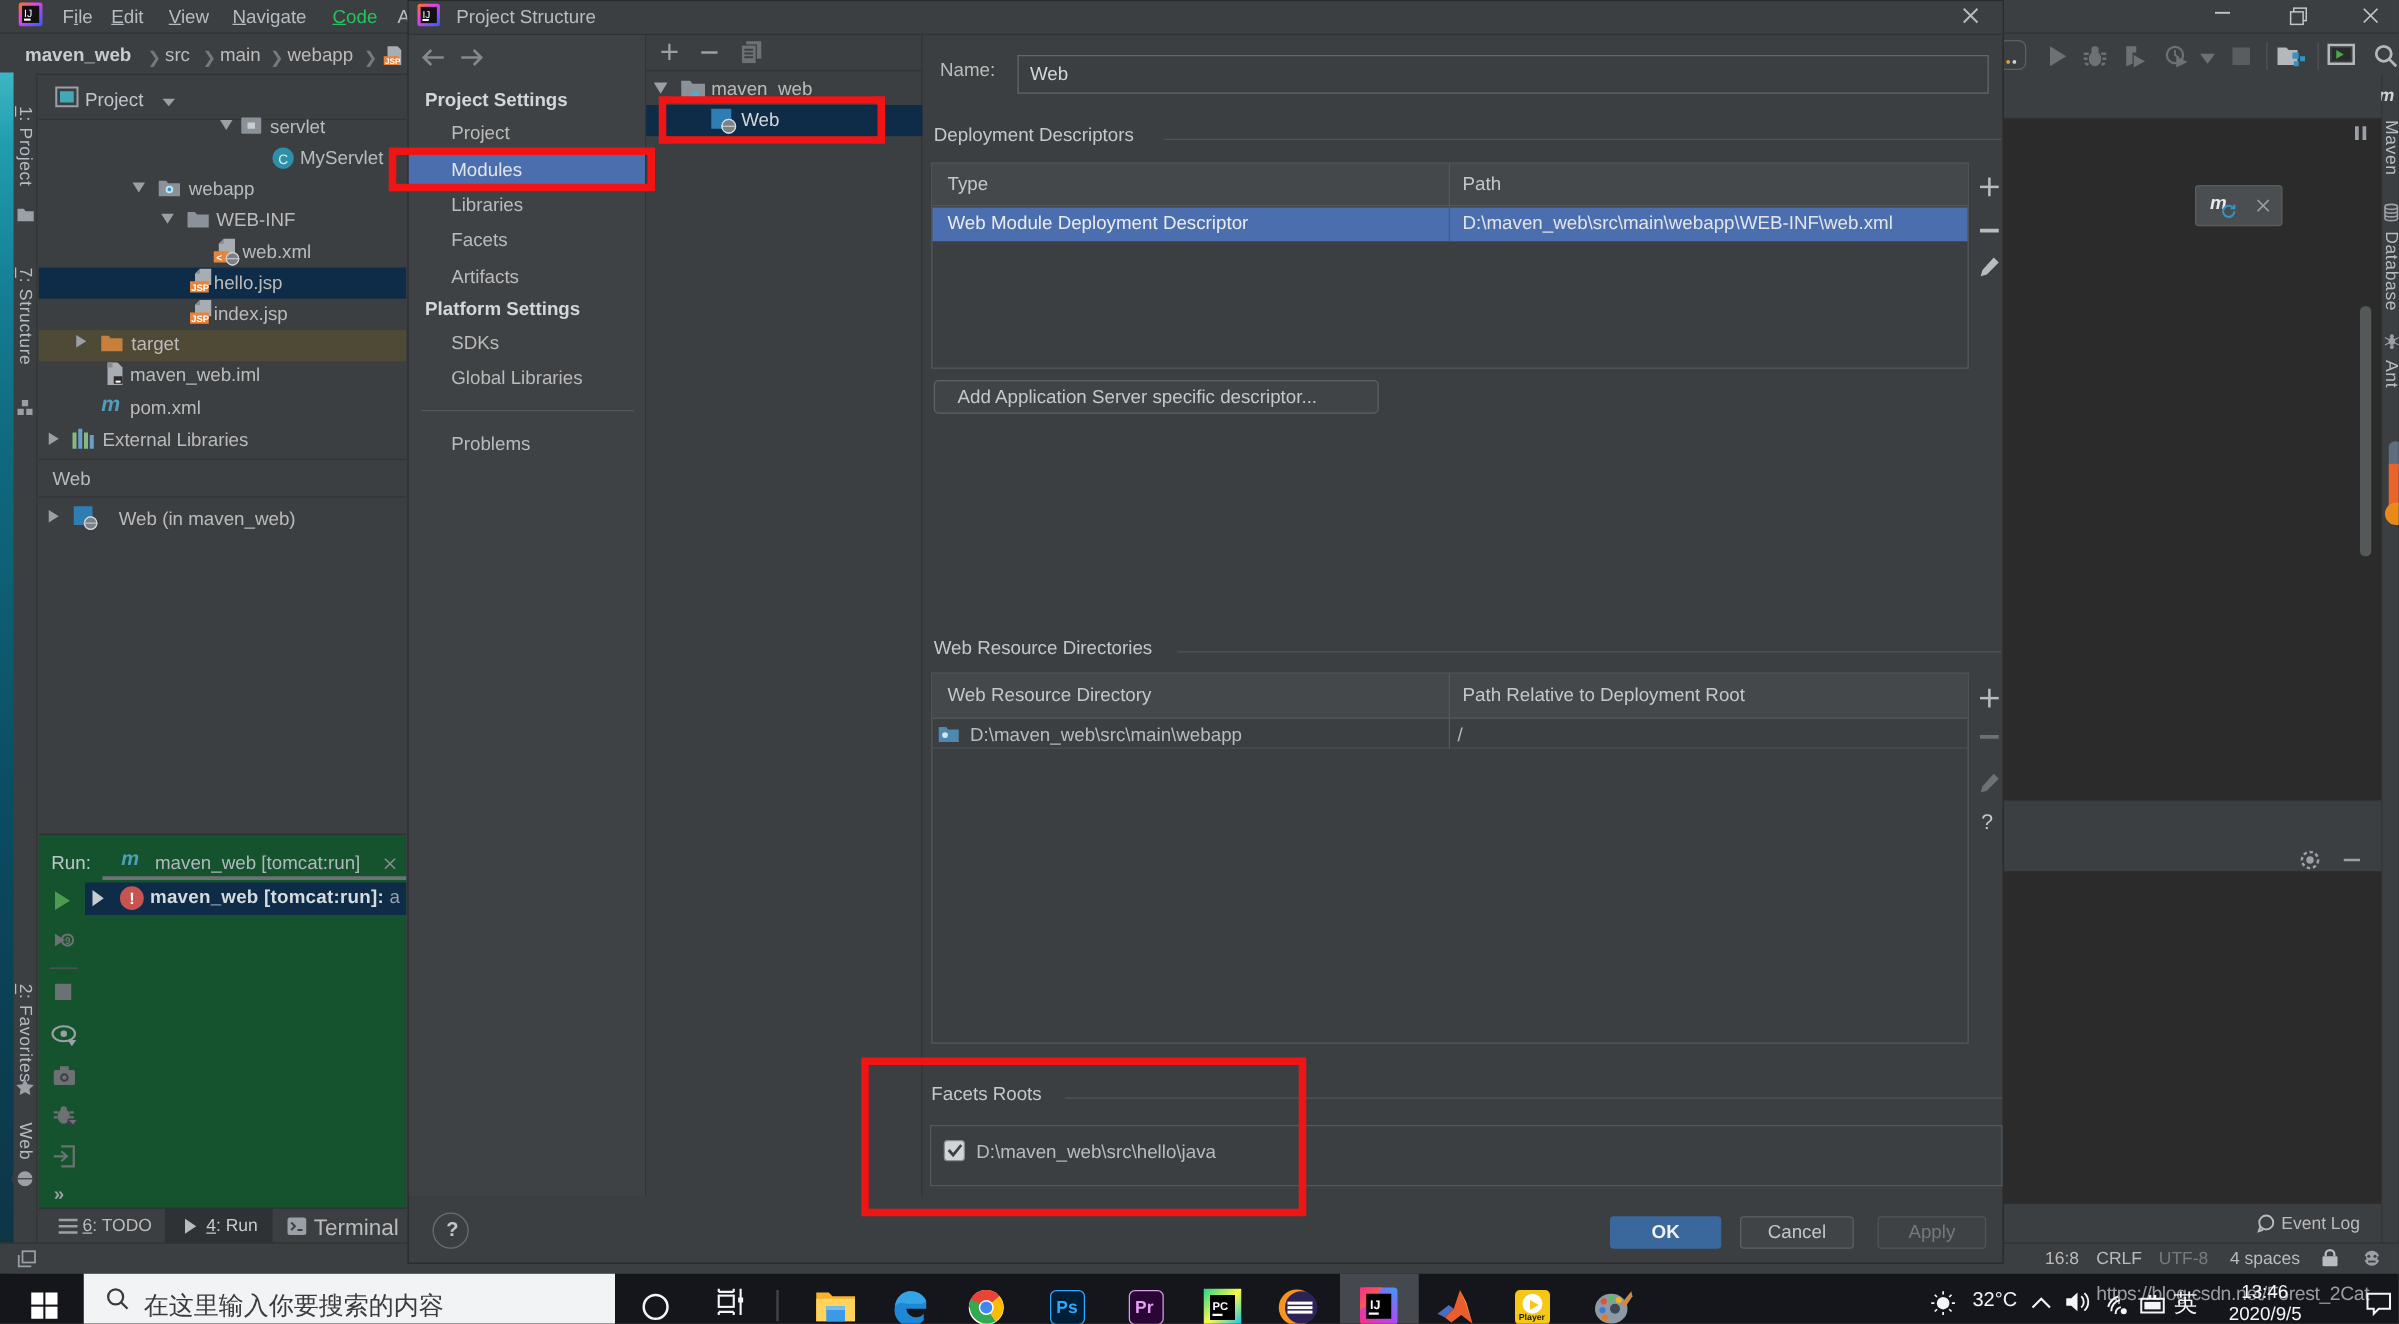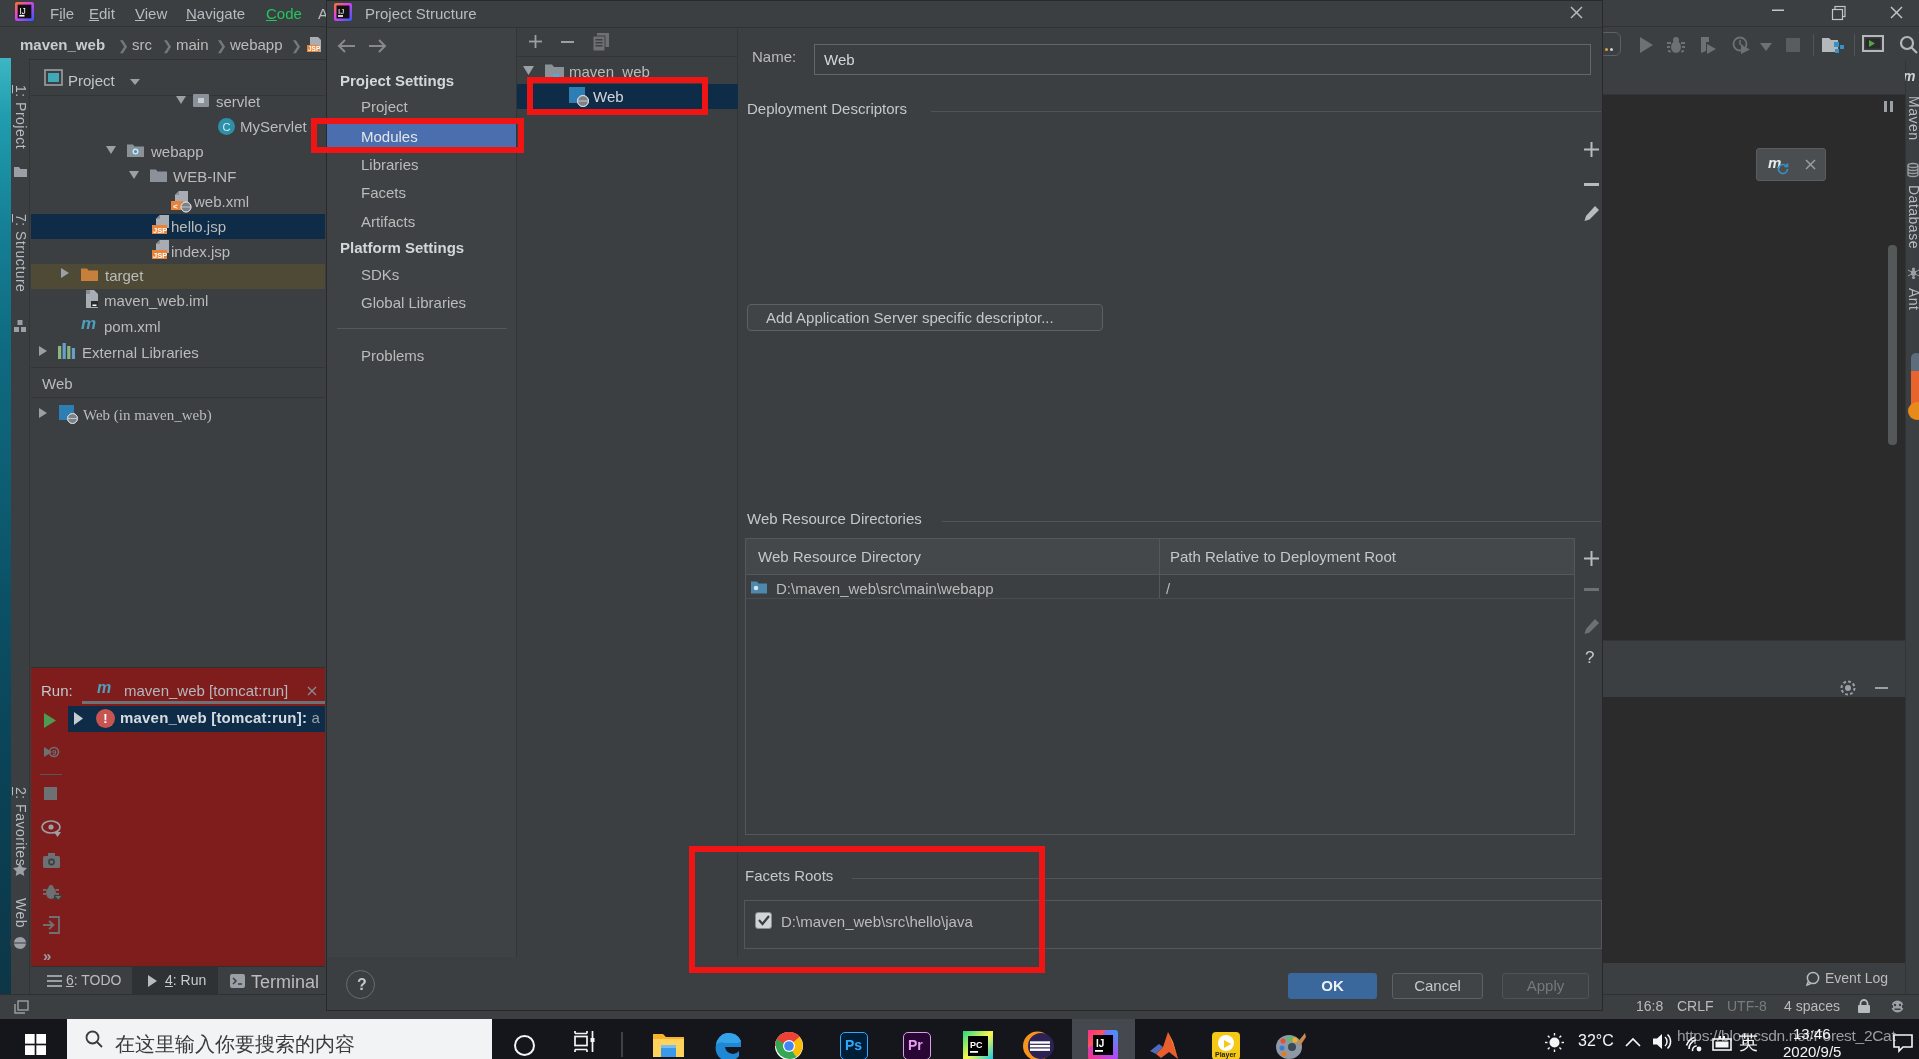--- a/index.html
+++ b/index.html
@@ -242,24 +242,24 @@
   <span class="txt" style="left:11px;top:315px;">Web</span>
   <div class="abs" style="left:0;top:337px;width:294px;height:1px;background:#323435;"></div>
   <svg style="left:8px;top:348px" width="8" height="10" viewBox="0 0 8 10">
       <path d="M0 0 L8 5 L0 10 z" fill="#9aa0a6"></path>
     </svg>
   <svg style="left:27px;top:344px" width="20" height="20" viewBox="0 0 20 20">
     <rect x="1" y="1" width="15" height="15" fill="#2e7eb3"></rect>
     <circle cx="14.5" cy="14.5" r="5" fill="#7b8187" stroke="#d0d4d8" stroke-width="1"></circle>
       <path d="M14.5 9.5 a5 5 0 0 0 0 10 M14.5 9.5 a5 5 0 0 1 0 10 M9.5 14.5 h10" stroke="#d0d4d8" stroke-width="0.8" fill="none"></path>
   </svg>
-  <span class="txt" style="left:52px;top:347px;font-family:Liberation Serif, serif;">Web (in maven_web)</span>
-</div>
-
-<div class="abs" id="runpanel" style="left:31px;top:667px;width:294px;height:299px;background:#7f1d1d;border-top:1px solid #2e3132;">
+  <span class="txt" style="left:64px;top:347px;">Web (in maven_web)</span>
+</div>
+
+<div class="abs" id="runpanel" style="left:31px;top:667px;width:294px;height:299px;background:#14532d;border-top:1px solid #2e3132;">
   <span class="txt" style="left:10px;top:14px;color:#c0c6cb;">Run:</span>
   <span class="txt b" style="left:66px;top:11px;color:#4e9fbb;font-style:italic;font-size:16px;">m</span>
   <span class="txt" style="left:93px;top:14px;color:#b2b8bd;">maven_web [tomcat:run]</span>
   <svg style="left:276px;top:18px" width="10" height="10" viewBox="0 0 10 10" stroke="#8a8e91" stroke-width="1.3">
       <line x1="1" y1="1" x2="9" y2="9"></line>
       <line x1="9" y1="1" x2="1" y2="9"></line>
     </svg>
   <div class="abs" style="left:51px;top:33px;width:243px;height:3px;background:#6e7276;"></div>
 
   <div class="abs" style="left:37px;top:38px;width:257px;height:26px;background:#0e2c47;">
@@ -480,20 +480,31 @@
   </svg>
   <span class="txt" style="left:266px;top:87px;color:#d3d7da;">Web</span>
 
   <span class="txt" style="left:425px;top:47px;">Name:</span>
   <div class="abs" style="left:487px;top:43px;width:777px;height:31px;background:#3c3f41;border:1px solid #646668;"></div>
   <span class="txt" style="left:497px;top:50px;color:#d3d7da;">Web</span>
 
   <span class="txt" style="left:420px;top:99px;color:#c3c8cc;">Deployment Descriptors</span>
   <div class="abs" style="left:604px;top:110px;width:670px;height:1px;background:#515456;"></div>
 
+  <div class="abs" style="left:418px;top:129px;width:830px;height:165px;border:1px solid #55585a;">
+    <div class="abs" style="left:0;top:0;width:828px;height:34px;background:#45484a;border-bottom:1px solid #55585a;"></div>
+    <div class="abs" style="left:413px;top:0;width:1px;height:34px;background:#55585a;"></div>
+    <span class="txt" style="left:12px;top:8px;color:#c3c8cc;">Type</span>
+    <span class="txt" style="left:424px;top:8px;color:#c3c8cc;">Path</span>
+    <div class="abs" style="left:0;top:35px;width:828px;height:27px;background:#4b6eaf;">
+      <span class="txt" style="left:12px;top:4px;color:#e9ebed;">Web Module Deployment Descriptor</span>
+      <div class="abs" style="left:413px;top:0;width:1px;height:27px;background:#3e5c94"></div>
+      <span class="txt" style="left:424px;top:4px;color:#e2e5e8;">D:\maven_web\src\main\webapp\WEB-INF\web.xml</span>
+    </div>
+  </div>
   <svg style="left:1257px;top:141px" width="15" height="15" viewBox="0 0 15 15" stroke="#b6bcc0" stroke-width="2">
       <line x1="7.5" y1="0" x2="7.5" y2="15"></line>
       <line x1="0" y1="7.5" x2="15" y2="7.5"></line>
     </svg>
   <div class="abs" style="left:1257px;top:182px;width:15px;height:2.5px;background:#b6bcc0;"></div>
   <svg style="left:1257px;top:204px" width="16" height="17" viewBox="0 0 16 17">
       <path d="M11 1 l4 4 -9.5 9.5 -5 1.5 1.5 -5 z" fill="#b6bcc0"></path>
     </svg>
 
   <div class="abs" style="left:420px;top:303px;width:356px;height:27px;background:#414446;border:1px solid #5e6163;border-radius:4px;"></div>

